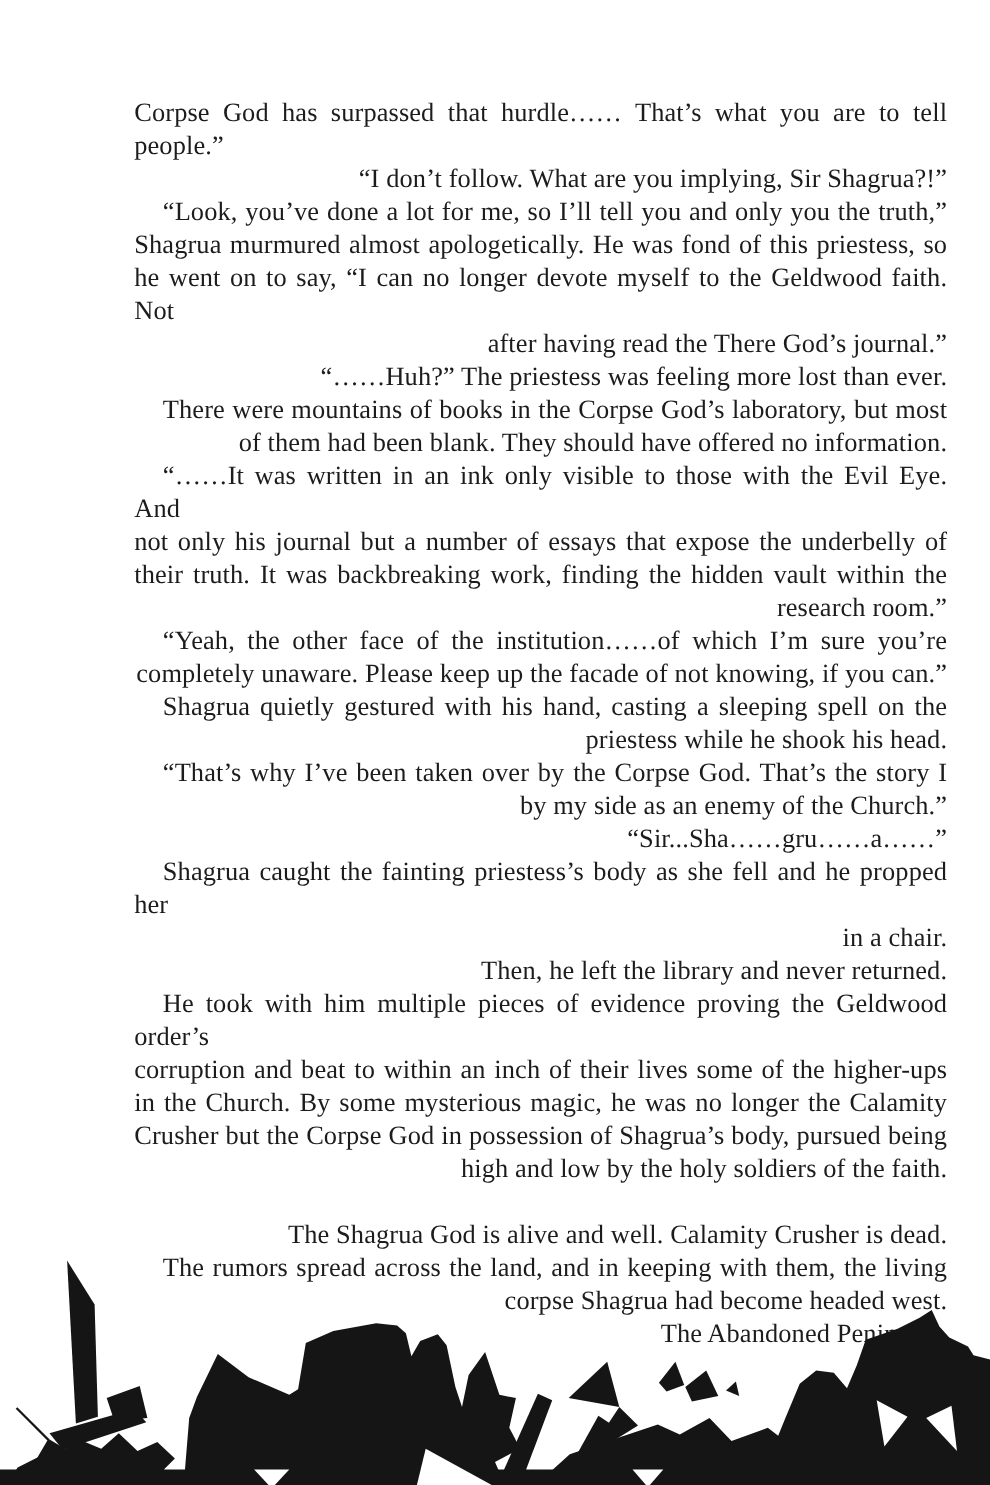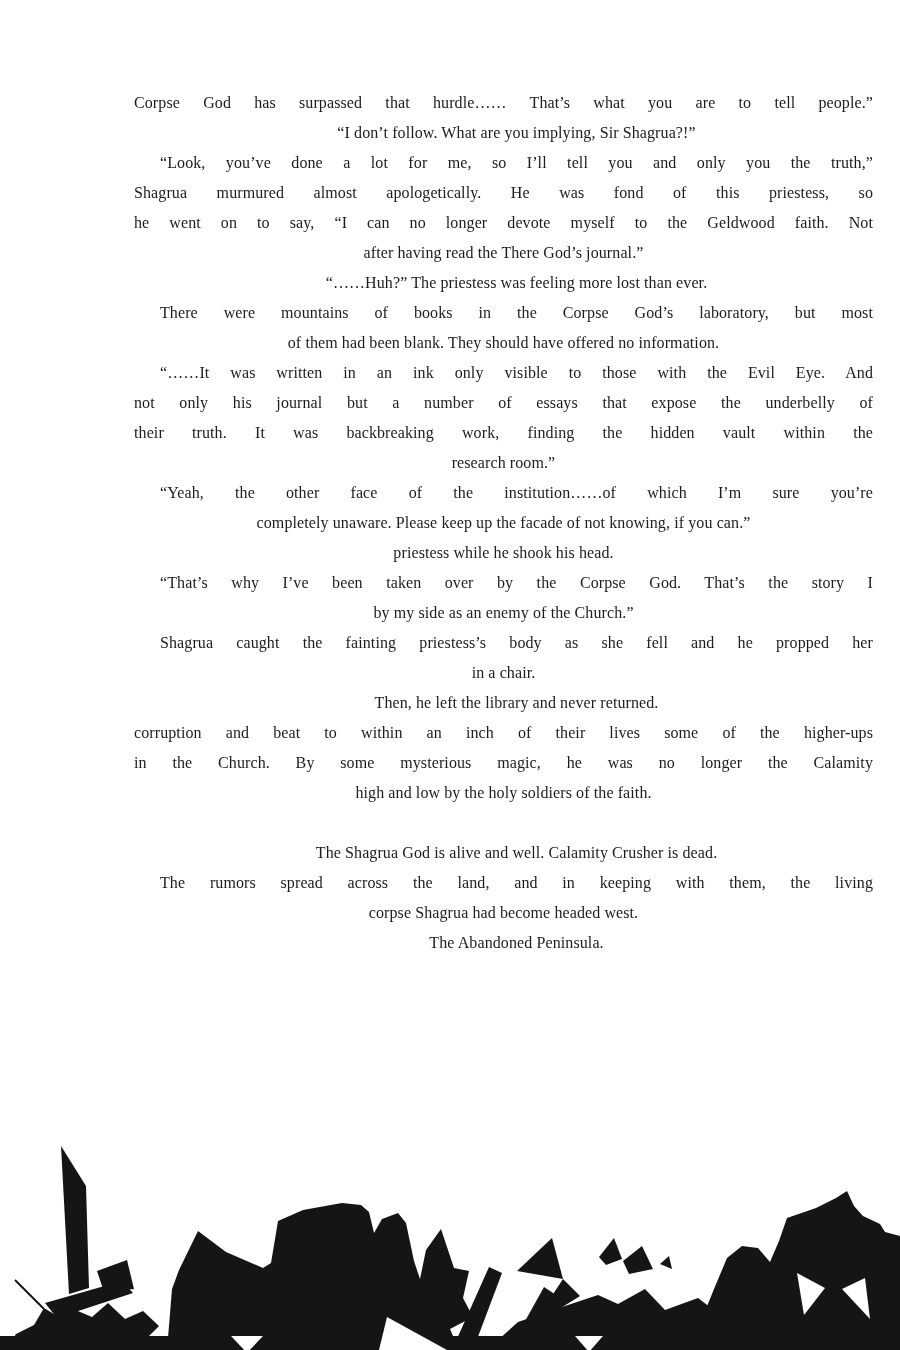--- a/index.html
+++ b/index.html
@@ -7,26 +7,25 @@
     width:900px;height:1350px;
     background:#ffffff;
     position:relative;
     overflow:hidden;
     font-family:"Liberation Serif","DejaVu Serif",serif;
   }
   .page{position:absolute;inset:0;}
   .textblock{
     position:absolute;
     left:122px;top:88px;width:739px;
-    font-size:16px;line-height:30px;
+    font-size:24px;line-height:30px;
     color:#1c1c1c;
     letter-spacing:0.1px;
-    margin-left:12px;
   }
-  .line{min-height:30px;text-align:center;}
+  .line{min-height:30px;text-align:right;}
   .line.just{text-align:justify;text-align-last:justify;}
   .line.indent{text-indent:26px;}
   .gap{height:30px;}
   .illustration{
     position:absolute;left:0;top:1140px;width:900px;height:210px;
     pointer-events:none;
   }
   .ink{fill:#151515;stroke:none;}
   .inkline{stroke:#151515;stroke-width:2;fill:none;}
   .cut{fill:#ffffff;stroke:none;}
@@ -45,28 +44,32 @@
       <div class="line">after having read the There God’s journal.”</div>
       <div class="line indent">“……Huh?” The priestess was feeling more lost than ever.</div>
       <div class="line just indent">There were mountains of books in the Corpse God’s laboratory, but most</div>
       <div class="line">of them had been blank. They should have offered no information.</div>
       <div class="line just indent">“……It was written in an ink only visible to those with the Evil Eye. And</div>
       <div class="line just">not only his journal but a number of essays that expose the underbelly of</div>
       <div class="line just">their truth. It was backbreaking work, finding the hidden vault within the</div>
       <div class="line">research room.”</div>
       <div class="line just indent">“Yeah, the other face of the institution……of which I’m sure you’re</div>
       <div class="line">completely unaware. Please keep up the facade of not knowing, if you can.”</div>
+      <div class="line just indent">Shagrua quietly gestured with his hand, casting a sleeping spell on the</div>
       <div class="line">priestess while he shook his head.</div>
       <div class="line just indent">“That’s why I’ve been taken over by the Corpse God. That’s the story I</div>
       <div class="line">by my side as an enemy of the Church.”</div>
+      <div class="line indent">“Sir...Sha……gru……a……”</div>
       <div class="line just indent">Shagrua caught the fainting priestess’s body as she fell and he propped her</div>
       <div class="line">in a chair.</div>
       <div class="line indent">Then, he left the library and never returned.</div>
+      <div class="line just indent">He took with him multiple pieces of evidence proving the Geldwood order’s</div>
       <div class="line just">corruption and beat to within an inch of their lives some of the higher-ups</div>
       <div class="line just">in the Church. By some mysterious magic, he was no longer the Calamity</div>
+      <div class="line just">Crusher but the Corpse God in possession of Shagrua’s body, pursued being</div>
       <div class="line">high and low by the holy soldiers of the faith.</div>
       <div class="gap"></div>
       <div class="line indent">The Shagrua God is alive and well. Calamity Crusher is dead.</div>
       <div class="line just indent">The rumors spread across the land, and in keeping with them, the living</div>
       <div class="line">corpse Shagrua had become headed west.</div>
       <div class="line indent">The Abandoned Peninsula.</div>
     </div>
 
   <svg class="illustration" viewBox="0 0 900 210" width="900" height="210" xmlns="http://www.w3.org/2000/svg">
 

